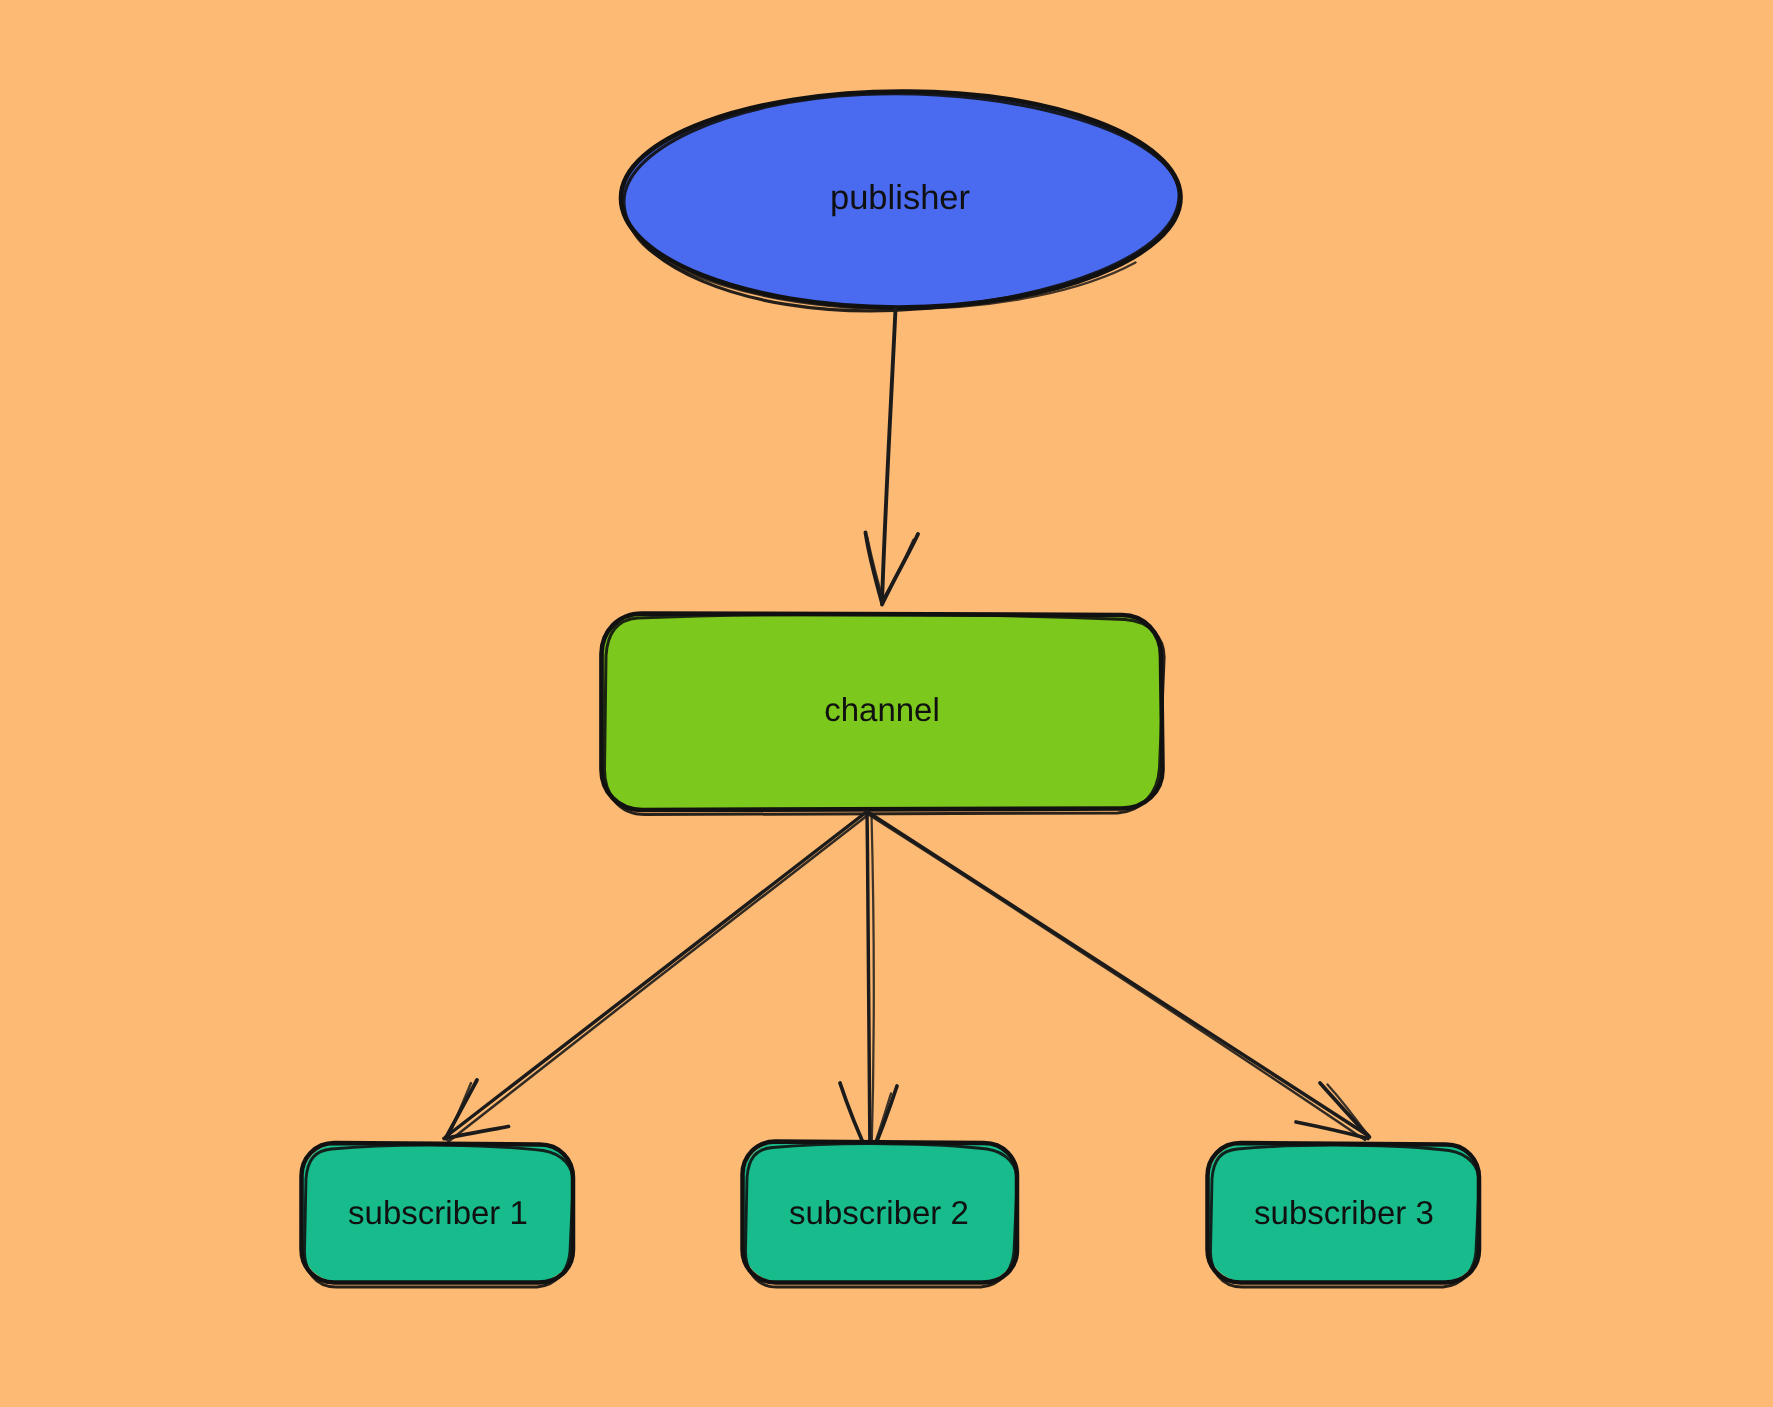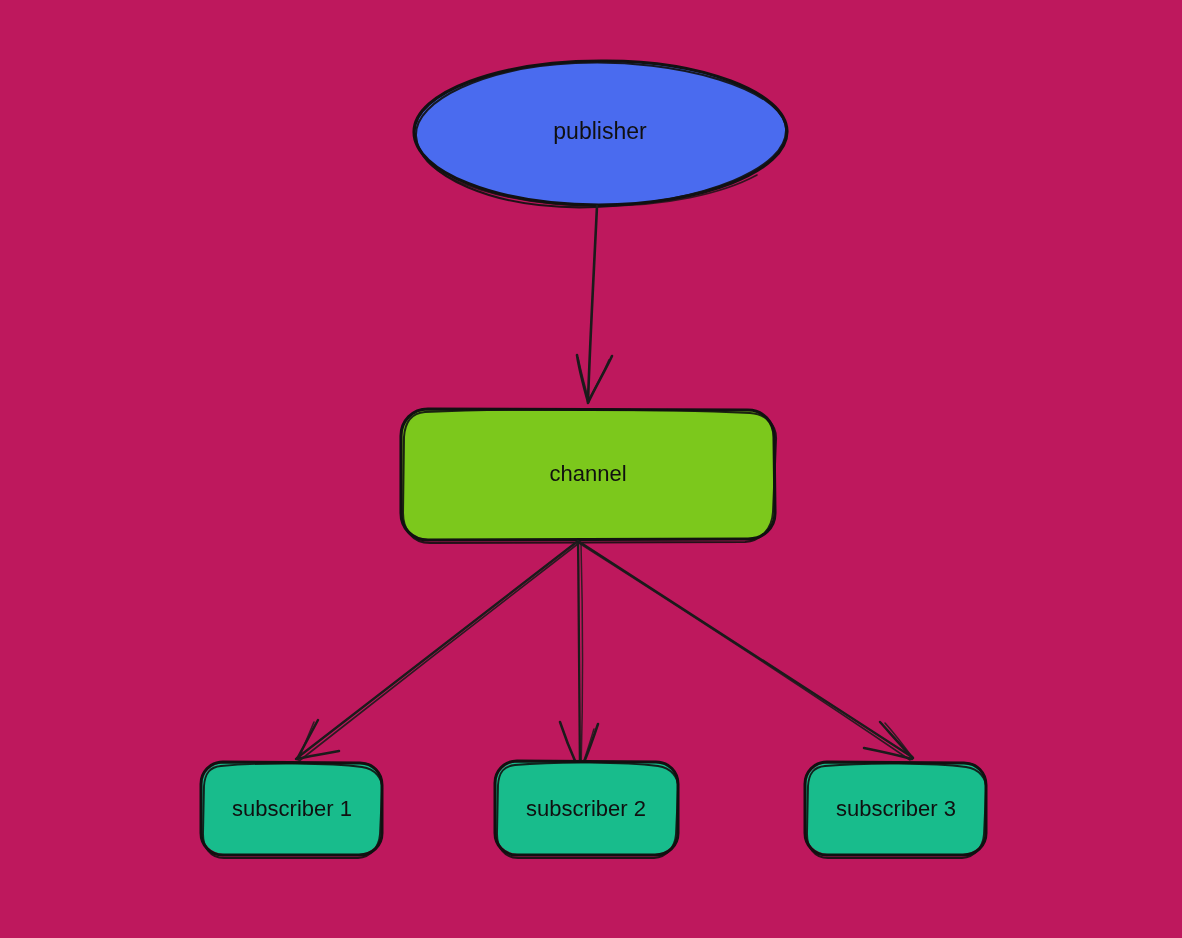--- a/index.html
+++ b/index.html
@@ -47,21 +47,21 @@
   .shape-outline {
     stroke: #111111;
     stroke-linecap: round;
     stroke-linejoin: round;
     fill: none;
   }
 </style>
 </head>
 <body>
 
-<div id="diagram-canvas" style="background: #be185d;">
+<div id="diagram-canvas" style="background: #fdba74;">
 
   <svg id="diagram-svg" viewBox="0 0 1182 938" xmlns="http://www.w3.org/2000/svg">
 
     <g>
       <ellipse cx="600.5" cy="133" rx="186" ry="72" fill="#4a6bef" stroke="none"></ellipse>
 
       <path class="shape-outline" stroke-width="3.1" d="M 601 61
                C 700 60 786 92 787 131
                C 788 171 701 205 599 205
                C 497 205 414 172 414 132

